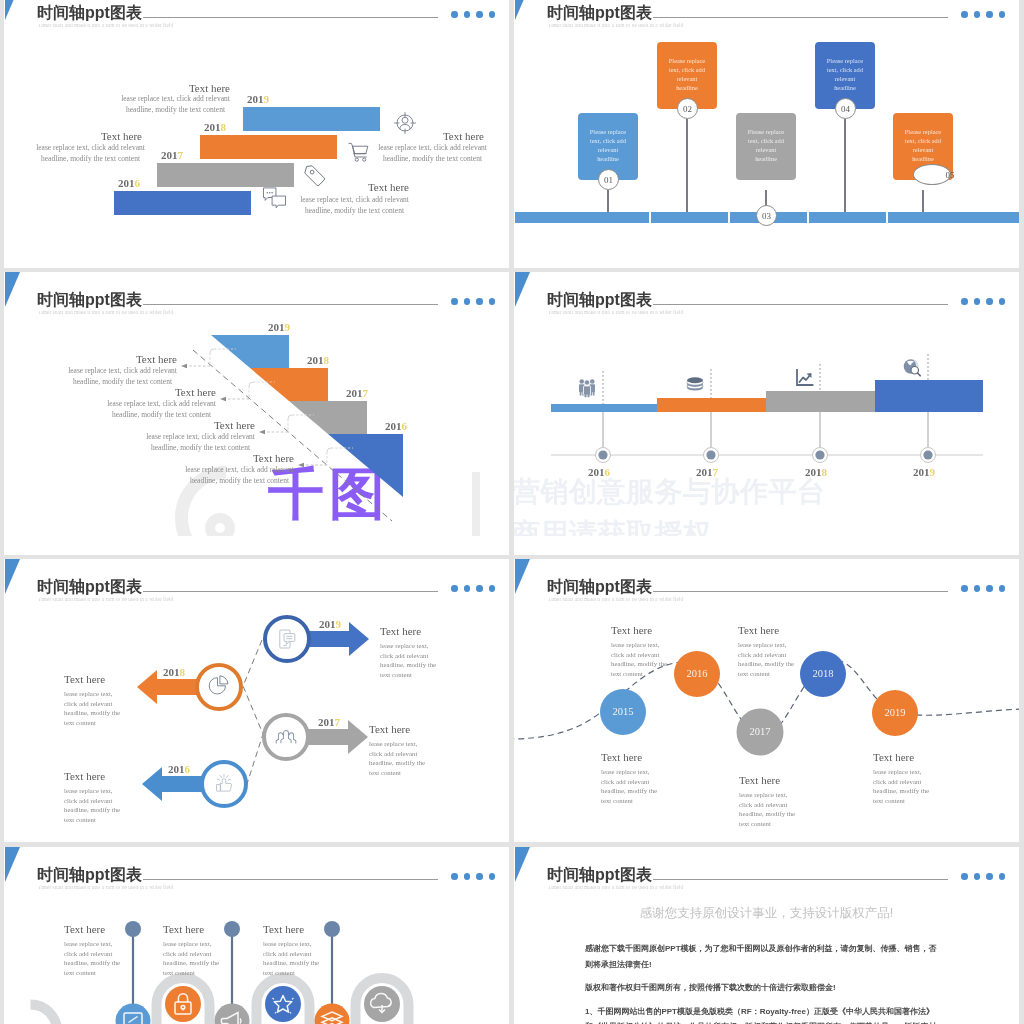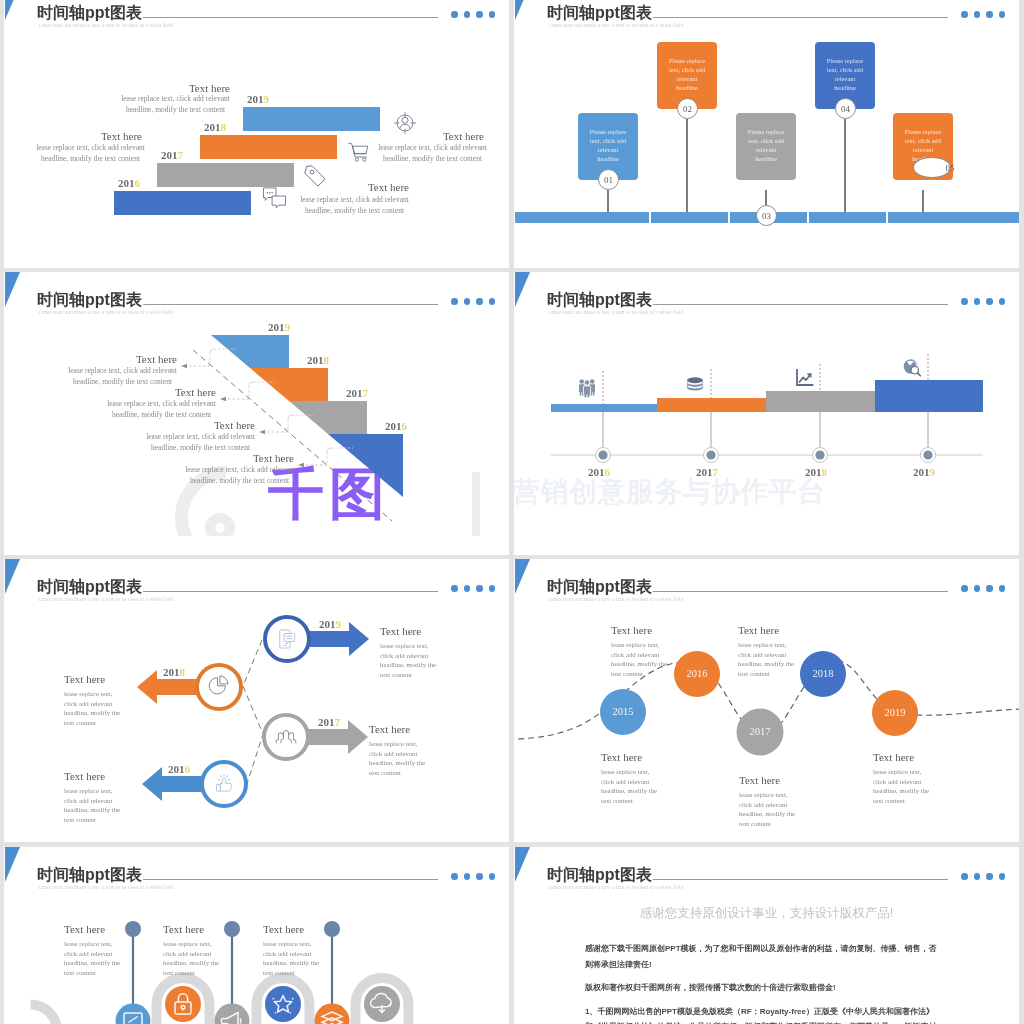--- a/index.html
+++ b/index.html
@@ -67,20 +67,21 @@
   </svg>
   <div class="wm-cn">千图</div>
   <div class="wm-bar"></div>
 
 </div>
     </div>
     <div class="slidebg s4">
       <div class="watermark wm-b">
 
   <div class="wm-l1">营销创意服务与协作平台</div>
+  <div class="wm-l2">商用请获取授权</div>
 </div>
     </div>
     <div class="slidebg s5"></div>
     <div class="slidebg s6"></div>
     <div class="slidebg s7"></div>
     <div class="slidebg s8"></div>
   </div>
 <div class="grid">
   <div class="slide s1">
     <div class="corner"></div>
@@ -177,21 +178,21 @@
     <div class="num" style="left:242px;top:184px;margin-top:36px;">03</div>
     <div class="stem" style="left:330.3px;top:134px;height:93px;"></div>
     <div class="card" style="left:301px;top:57px;height:67px;background:#4472c4;">
         <span style="padding-top:14px;">Please replace text, click add relevant headline</span>
       </div>
     <div class="num" style="left:321px;top:113px;">04</div>
     <div class="stem" style="left:408.3px;top:205px;height:22px;"></div>
     <div class="card" style="left:379px;top:128px;height:67px;background:#ed7d31;">
         <span style="padding-top:14px;">Please replace text, click add relevant headline</span>
       </div>
-    <div class="num" style="left:399px;top:172px;padding-left:36px;">05</div>
+    <div class="num" style="left:399px;top:179px;padding-left:36px;">05</div>
   </div>
   <div class="slide s3">
     <div class="corner"></div>
     <div class="htitle">时间轴ppt图表</div>
     <div class="hline"></div>
     <div class="hsub">Timer shaft and make it into a film to be used in a wider field</div>
     <div class="hdots">
         <i></i>
         <i></i>
         <i></i>

